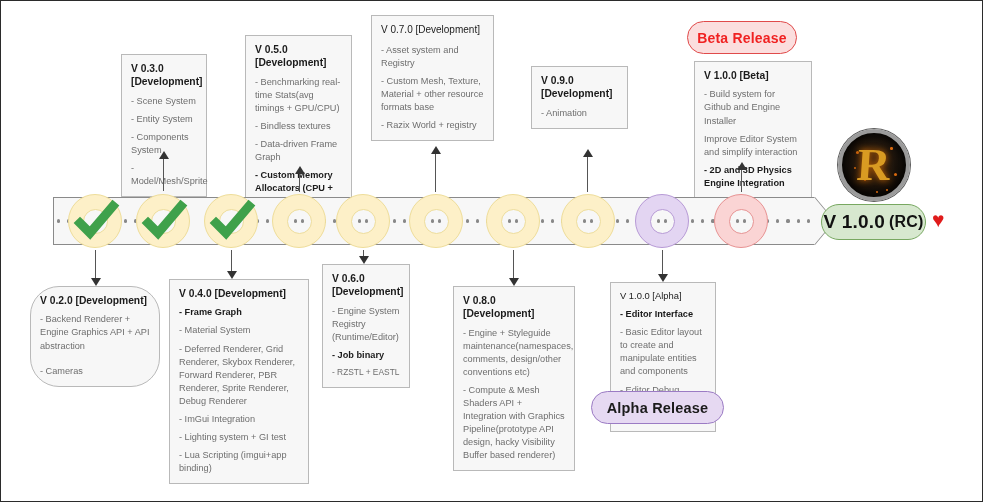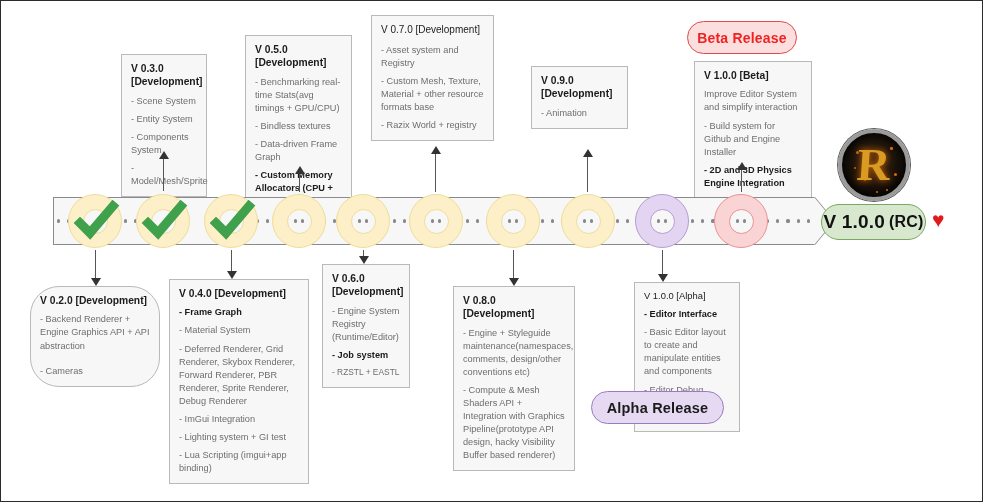--- a/index.html
+++ b/index.html
@@ -237,22 +237,22 @@
   </div>
 
   <div class="card" id="card-v090" style="left:530px; top:65px; width:97px;">
     <div class="title">V 0.9.0
 [Development]</div>
     <div class="line">- Animation</div>
   </div>
 
   <div class="card" id="card-v100beta" style="left:693px; top:60px; width:118px;">
     <div class="title">V 1.0.0 [Beta]</div>
+    <div class="line">- Build system for Github and Engine Installer</div>
     <div class="line">Improve Editor System and simplify interaction</div>
-    <div class="line">- Build system for Github and Engine Installer</div>
     <div class="line" style="color:#1b1b1b;font-weight:bold;">- 2D and 3D Physics Engine Integration</div>
   </div>
 
   <div class="card" id="card-v020" style="left:29px; top:285px; width:130px;border-radius:29px;">
     <div class="title">V 0.2.0 [Development]</div>
     <div class="line">- Backend Renderer + Engine Graphics API + API abstraction</div>
     <div class="line" style="margin-top:12px;">- Cameras</div>
   </div>
 
   <div class="card" id="card-v040" style="left:168px; top:278px; width:140px;">
@@ -262,31 +262,31 @@
     <div class="line">- Deferred Renderer, Grid Renderer, Skybox Renderer, Forward Renderer, PBR Renderer, Sprite Renderer, Debug Renderer</div>
     <div class="line">- ImGui Integration</div>
     <div class="line">- Lighting system + GI test</div>
     <div class="line">- Lua Scripting (imgui+app binding)</div>
   </div>
 
   <div class="card" id="card-v060" style="left:321px; top:263px; width:88px;">
     <div class="title">V 0.6.0
 [Development]</div>
     <div class="line">- Engine System Registry (Runtime/Editor)</div>
-    <div class="line" style="color:#1b1b1b;font-weight:bold;">- Job system</div>
+    <div class="line" style="color:#1b1b1b;font-weight:bold;">- Job binary</div>
     <div class="line" style="font-size:8.4px;">- RZSTL + EASTL</div>
   </div>
 
   <div class="card" id="card-v080" style="left:452px; top:285px; width:122px;">
     <div class="title">V 0.8.0 [Development]</div>
     <div class="line">- Engine + Styleguide maintenance(namespaces, comments, design/other conventions etc)</div>
     <div class="line">- Compute &amp; Mesh Shaders API + Integration with Graphics Pipeline(prototype API design, hacky Visibility Buffer based renderer)</div>
   </div>
 
-  <div class="card" id="card-v100alpha" style="left:609px; top:281px; width:106px;margin-left:24px;">
+  <div class="card" id="card-v100alpha" style="left:609px; top:281px; width:106px;">
     <div class="title" style="font-weight:normal;font-size:9.4px;">V 1.0.0 [Alpha]</div>
     <div class="line" style="color:#1b1b1b;font-weight:bold;">- Editor Interface</div>
     <div class="line">- Basic Editor layout to create and manipulate entities and components</div>
     <div class="line">- Editor Debug modes + icons for editing stuff</div>
   </div>
 
   <div class="conn" style="left:162px; top:158px; height:32px;"></div>
   <div class="arrowhead arrow-up" style="left:158px; top:150px;"></div>
 
   <div class="conn" style="left:298px; top:173px; height:18px;"></div>

